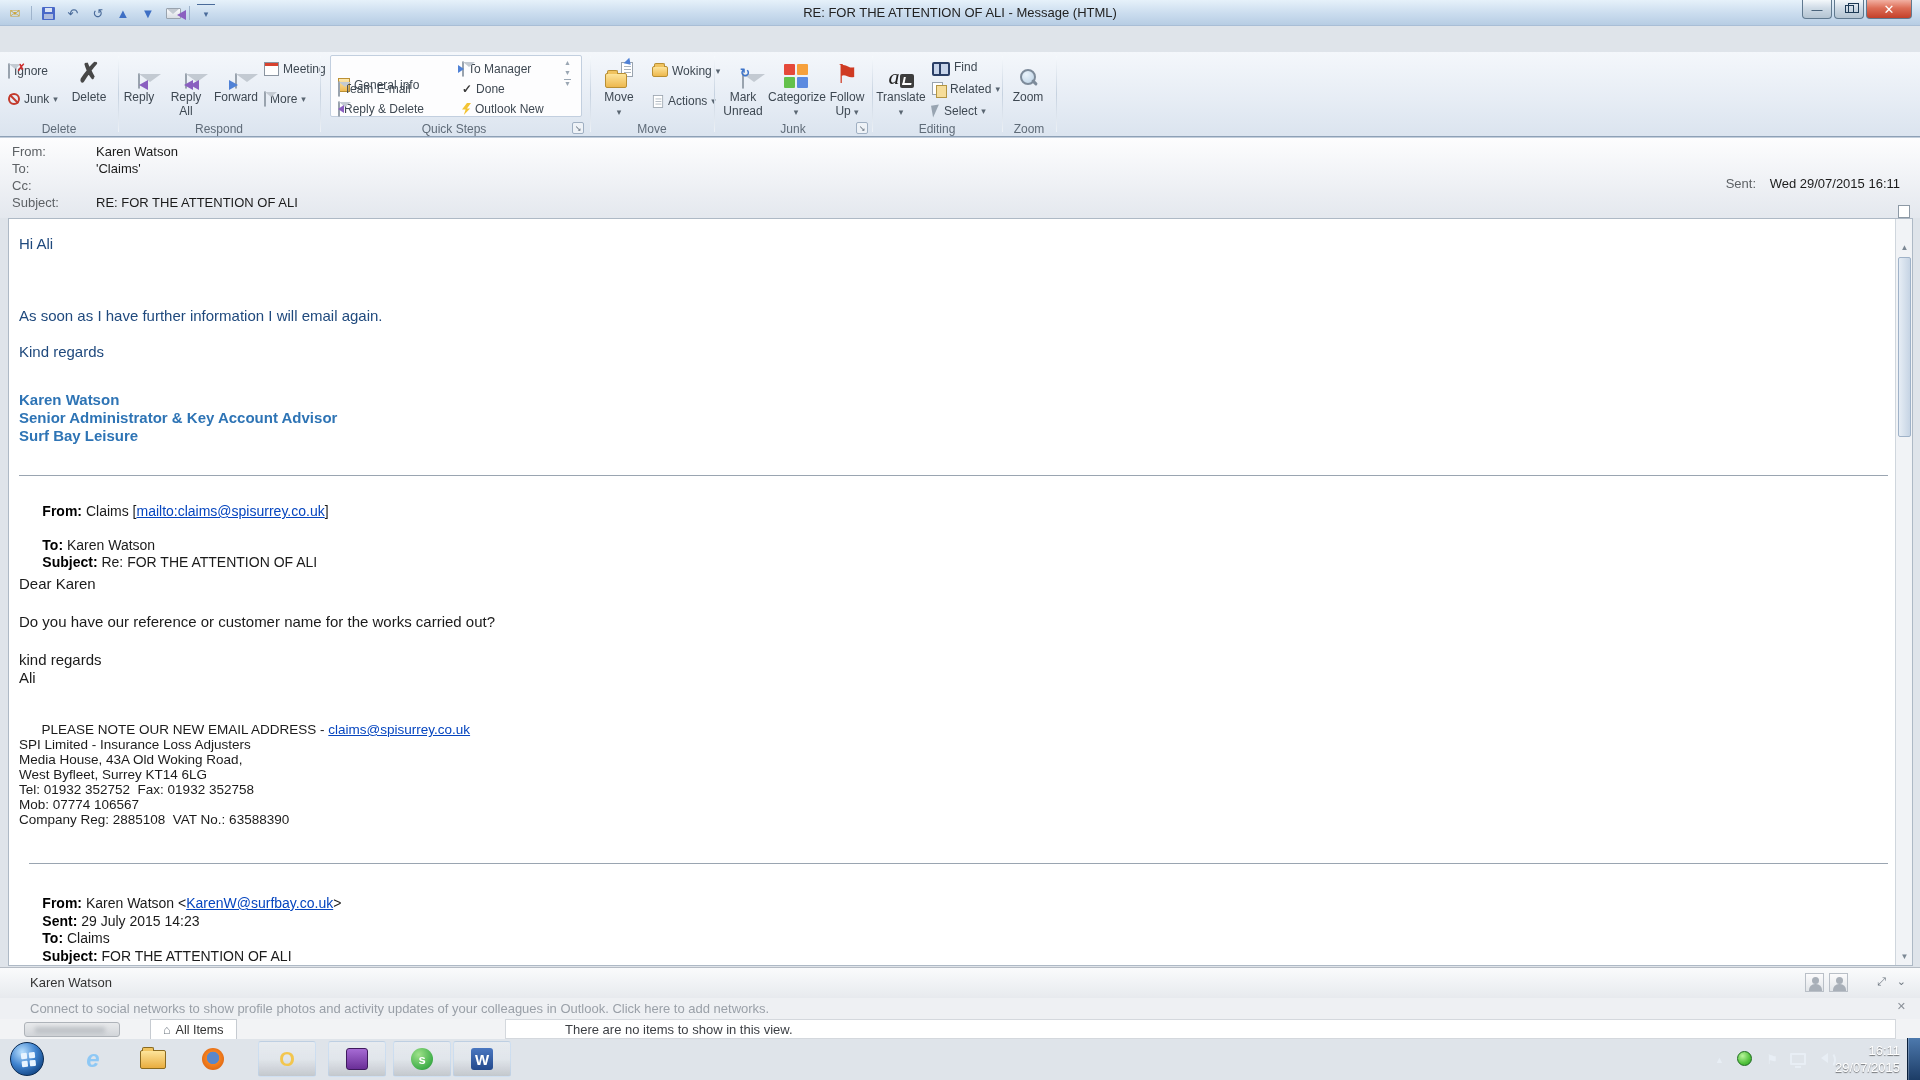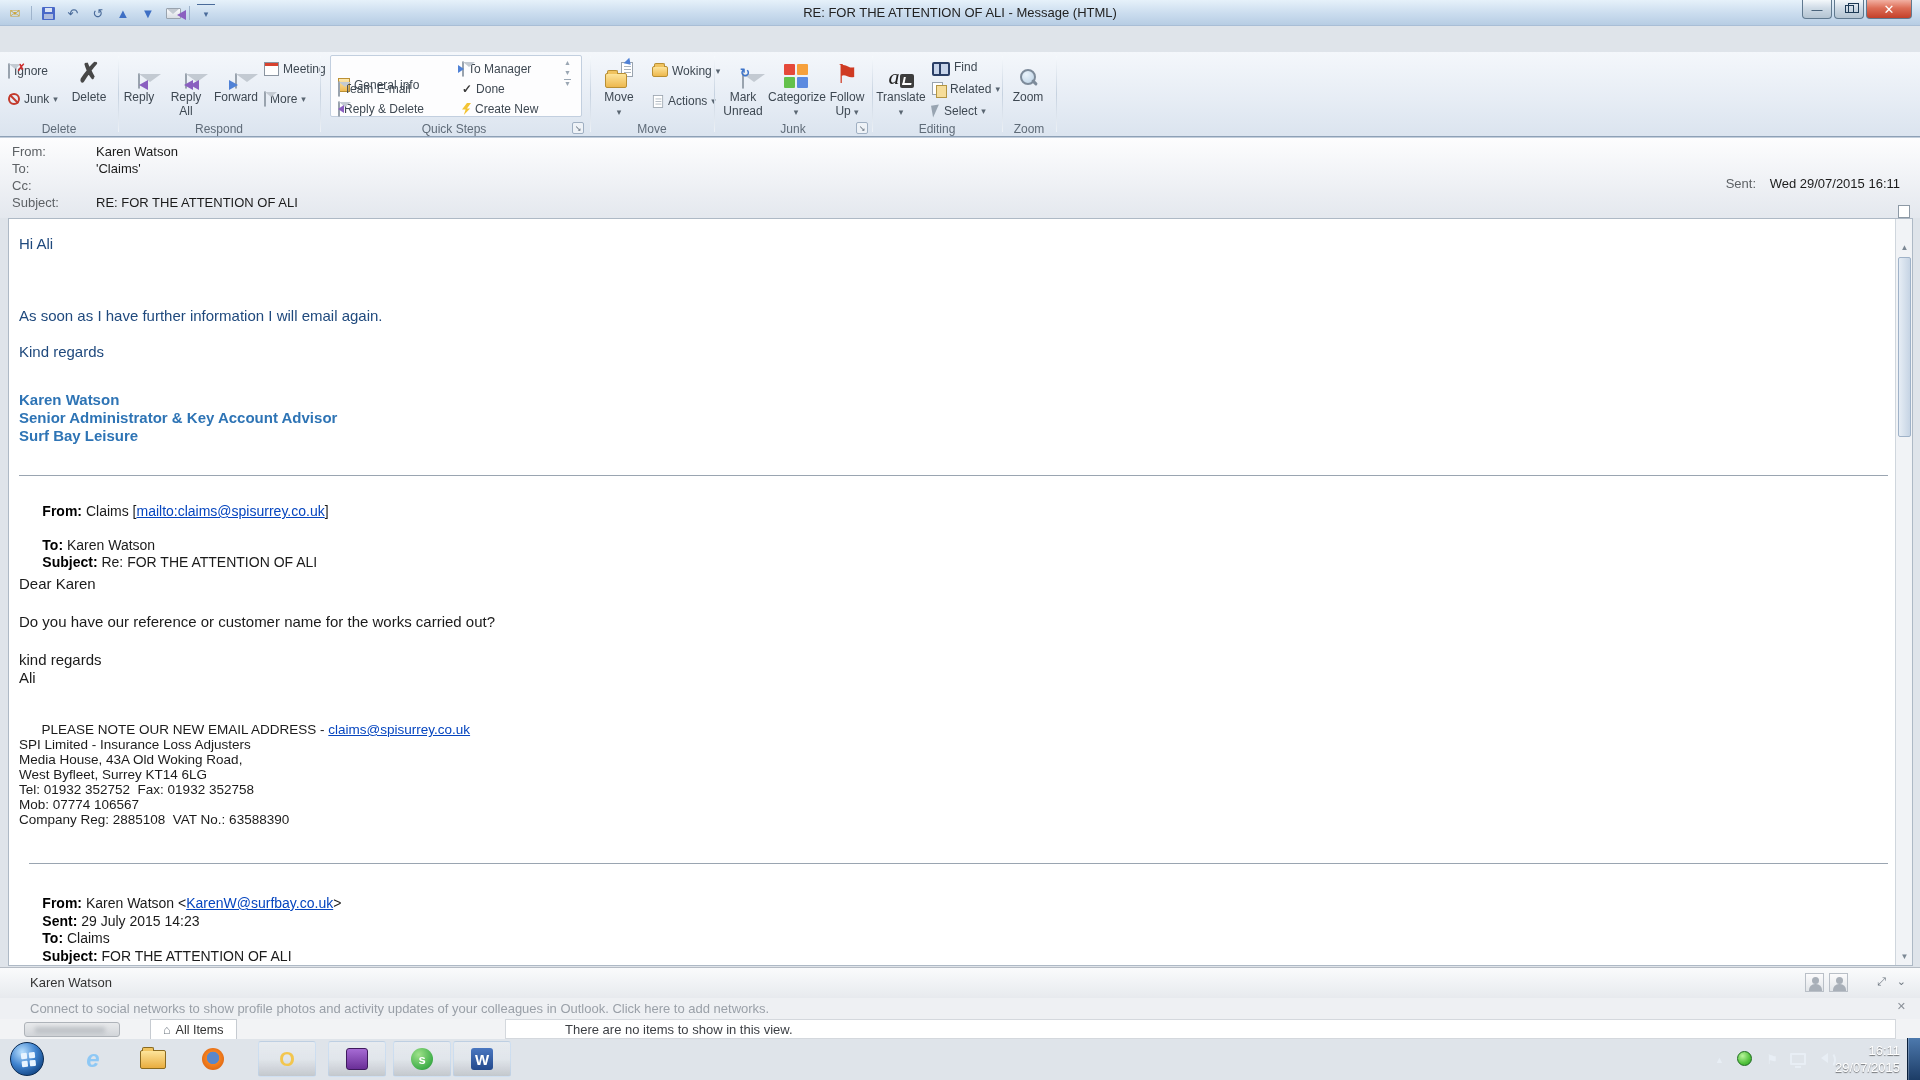--- a/index.html
+++ b/index.html
@@ -260,21 +260,21 @@
     <div class="smbtn" style="left:462px;top:8px">
       <span style="position:relative"><span class="env sm"></span><span class="tri-r" style="right:-4px;top:3px;border-width:4px;border-left-width:6px"></span></span>
       <span>To Manager</span>
     </div>
     <div class="smbtn" style="left:462px;top:28px">
       <span class="chk">✓</span>
       <span>Done</span>
     </div>
     <div class="smbtn" style="left:462px;top:48px">
       <span class="zap"></span>
-      <span>Create New</span>
+      <span>Outlook New</span>
     </div>
     <div class="qs-scroll" style="left:564px;top:7px">
       <span>▲</span>
       <span>▼</span>
       <span style="border-top:1px solid #9aa6b3">▼</span>
     </div>
     <div class="glabel" style="left:324px;width:260px">Quick Steps</div>
     <div class="launcher" style="left:572px">↘</div>
     <div class="gsep" style="left:590px"></div>
 

